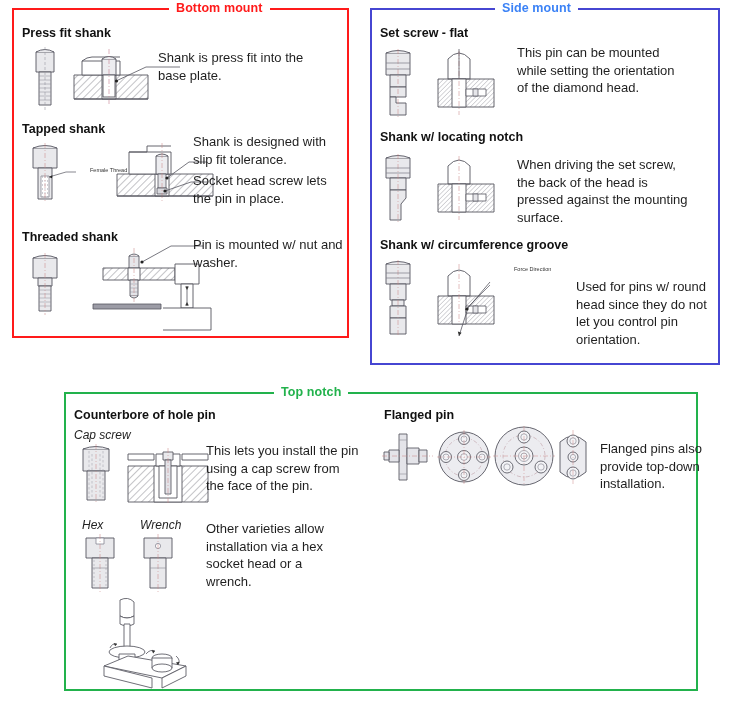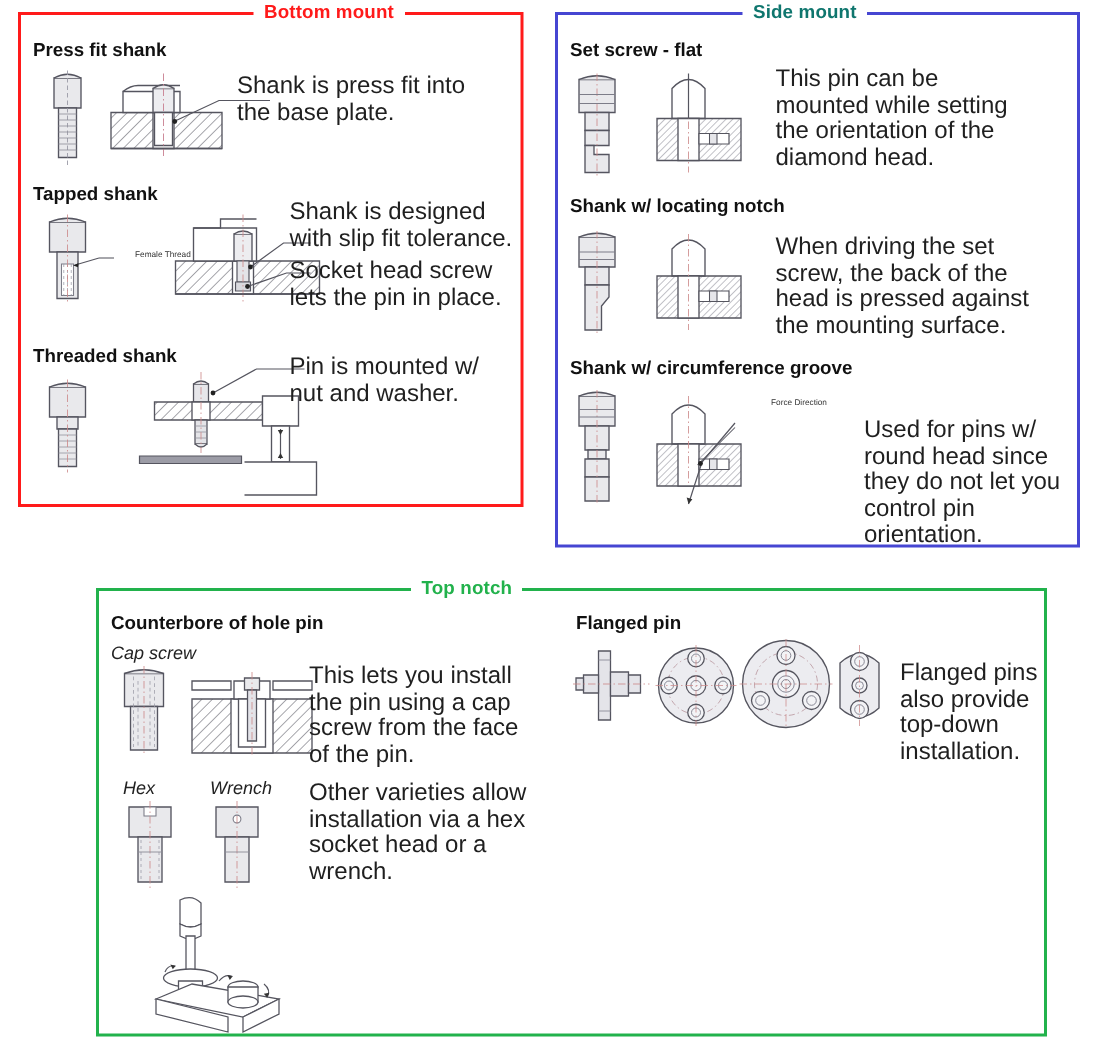--- a/index.html
+++ b/index.html
@@ -32,37 +32,37 @@
     font-weight: bold;
     letter-spacing: .1px;
     white-space: nowrap;
     line-height: 14px;
   }
 
   #panel-bottom { left: 12px; top: 8px; width: 337px; height: 330px; border-color: #ff1a1a; padding-left: 12px; }
   #panel-bottom .panel-title { color: #ff1a1a; left: 155px; }
 
   #panel-side { left: 370px; top: 8px; width: 350px; height: 357px; border-color: #4646d2; }
-  #panel-side .panel-title { color: #0f766e; left: 123px; }
+  #panel-side .panel-title { color: #3b82f6; left: 123px; }
 
   #panel-top { left: 64px; top: 392px; width: 634px; height: 299px; border-color: #22b24c; }
   #panel-top .panel-title { color: #22b24c; left: 208px; }
 
   
   .sub-title {
     position: absolute;
     font-size: 12.5px;
     font-weight: bold;
     color: #111;
     white-space: nowrap;
     line-height: 14px;
   }
   .body-text {
     position: absolute;
-    font-size: 16px;
+    font-size: 13px;
     line-height: 17.5px;
     color: #1f1f1f;
   }
   .callout-label {
     position: absolute;
     font-size: 5px;
     color: #333;
     white-space: nowrap;
     font-family: "Liberation Sans", sans-serif;
   }

